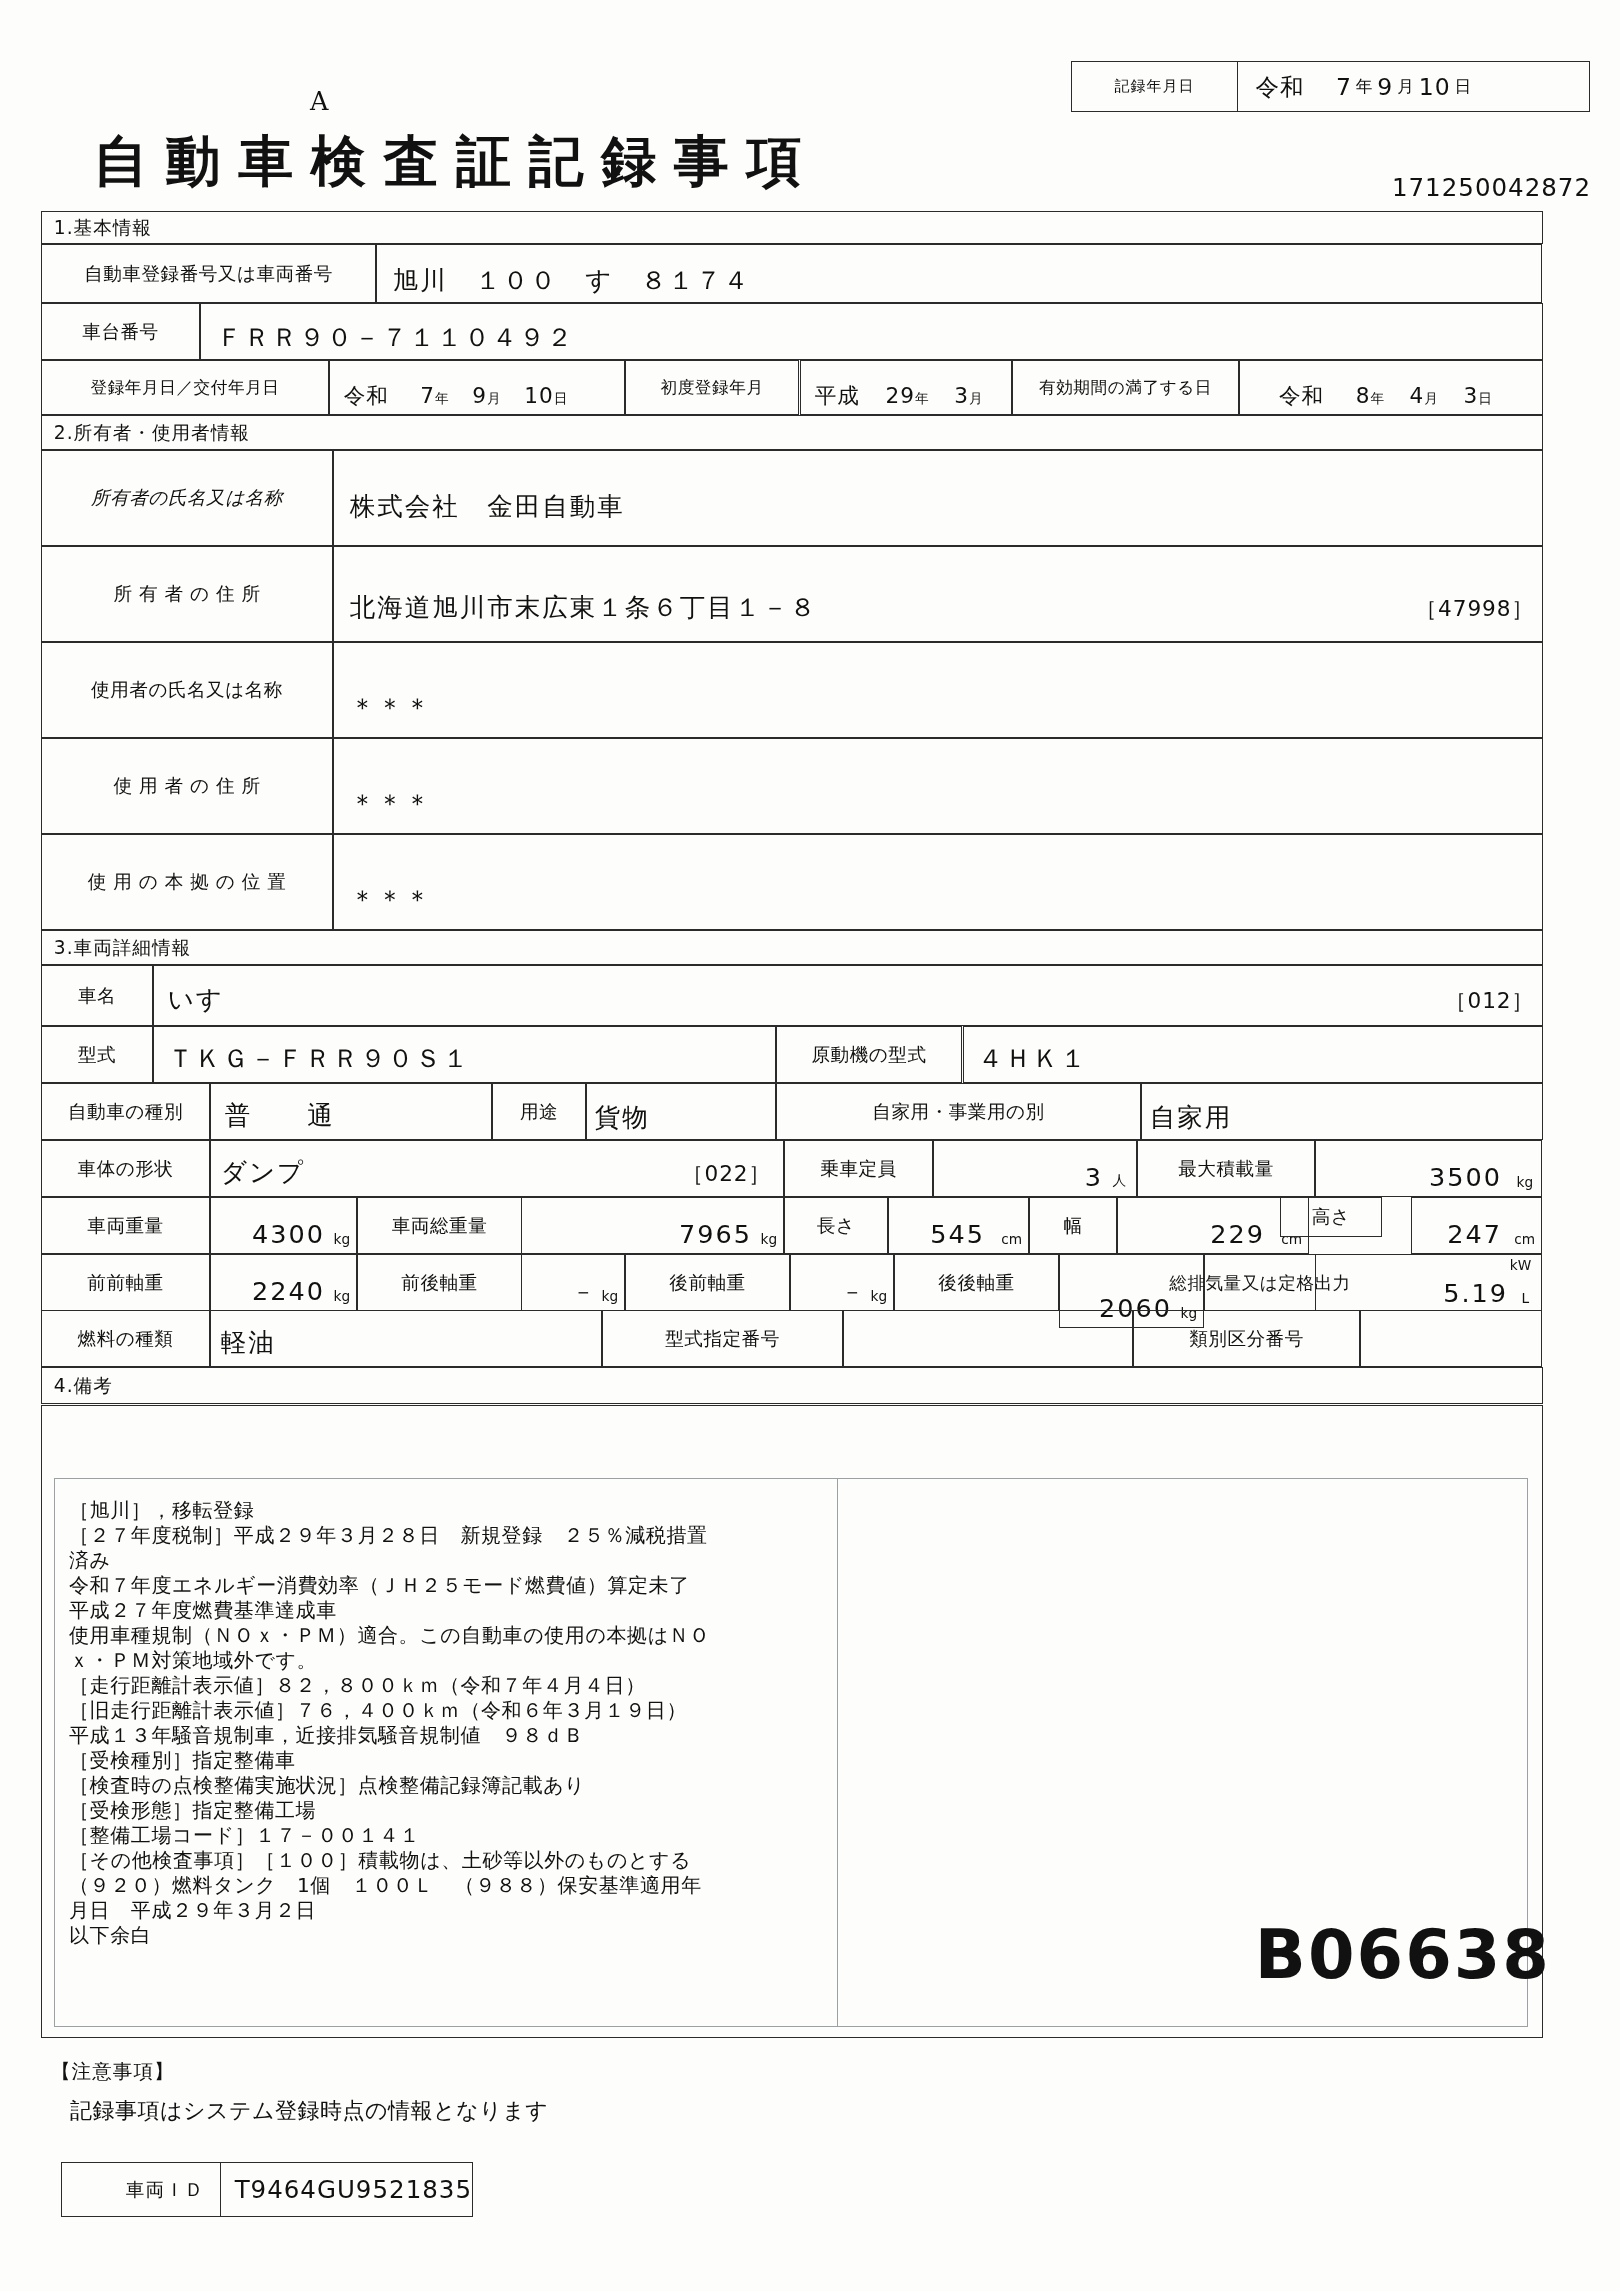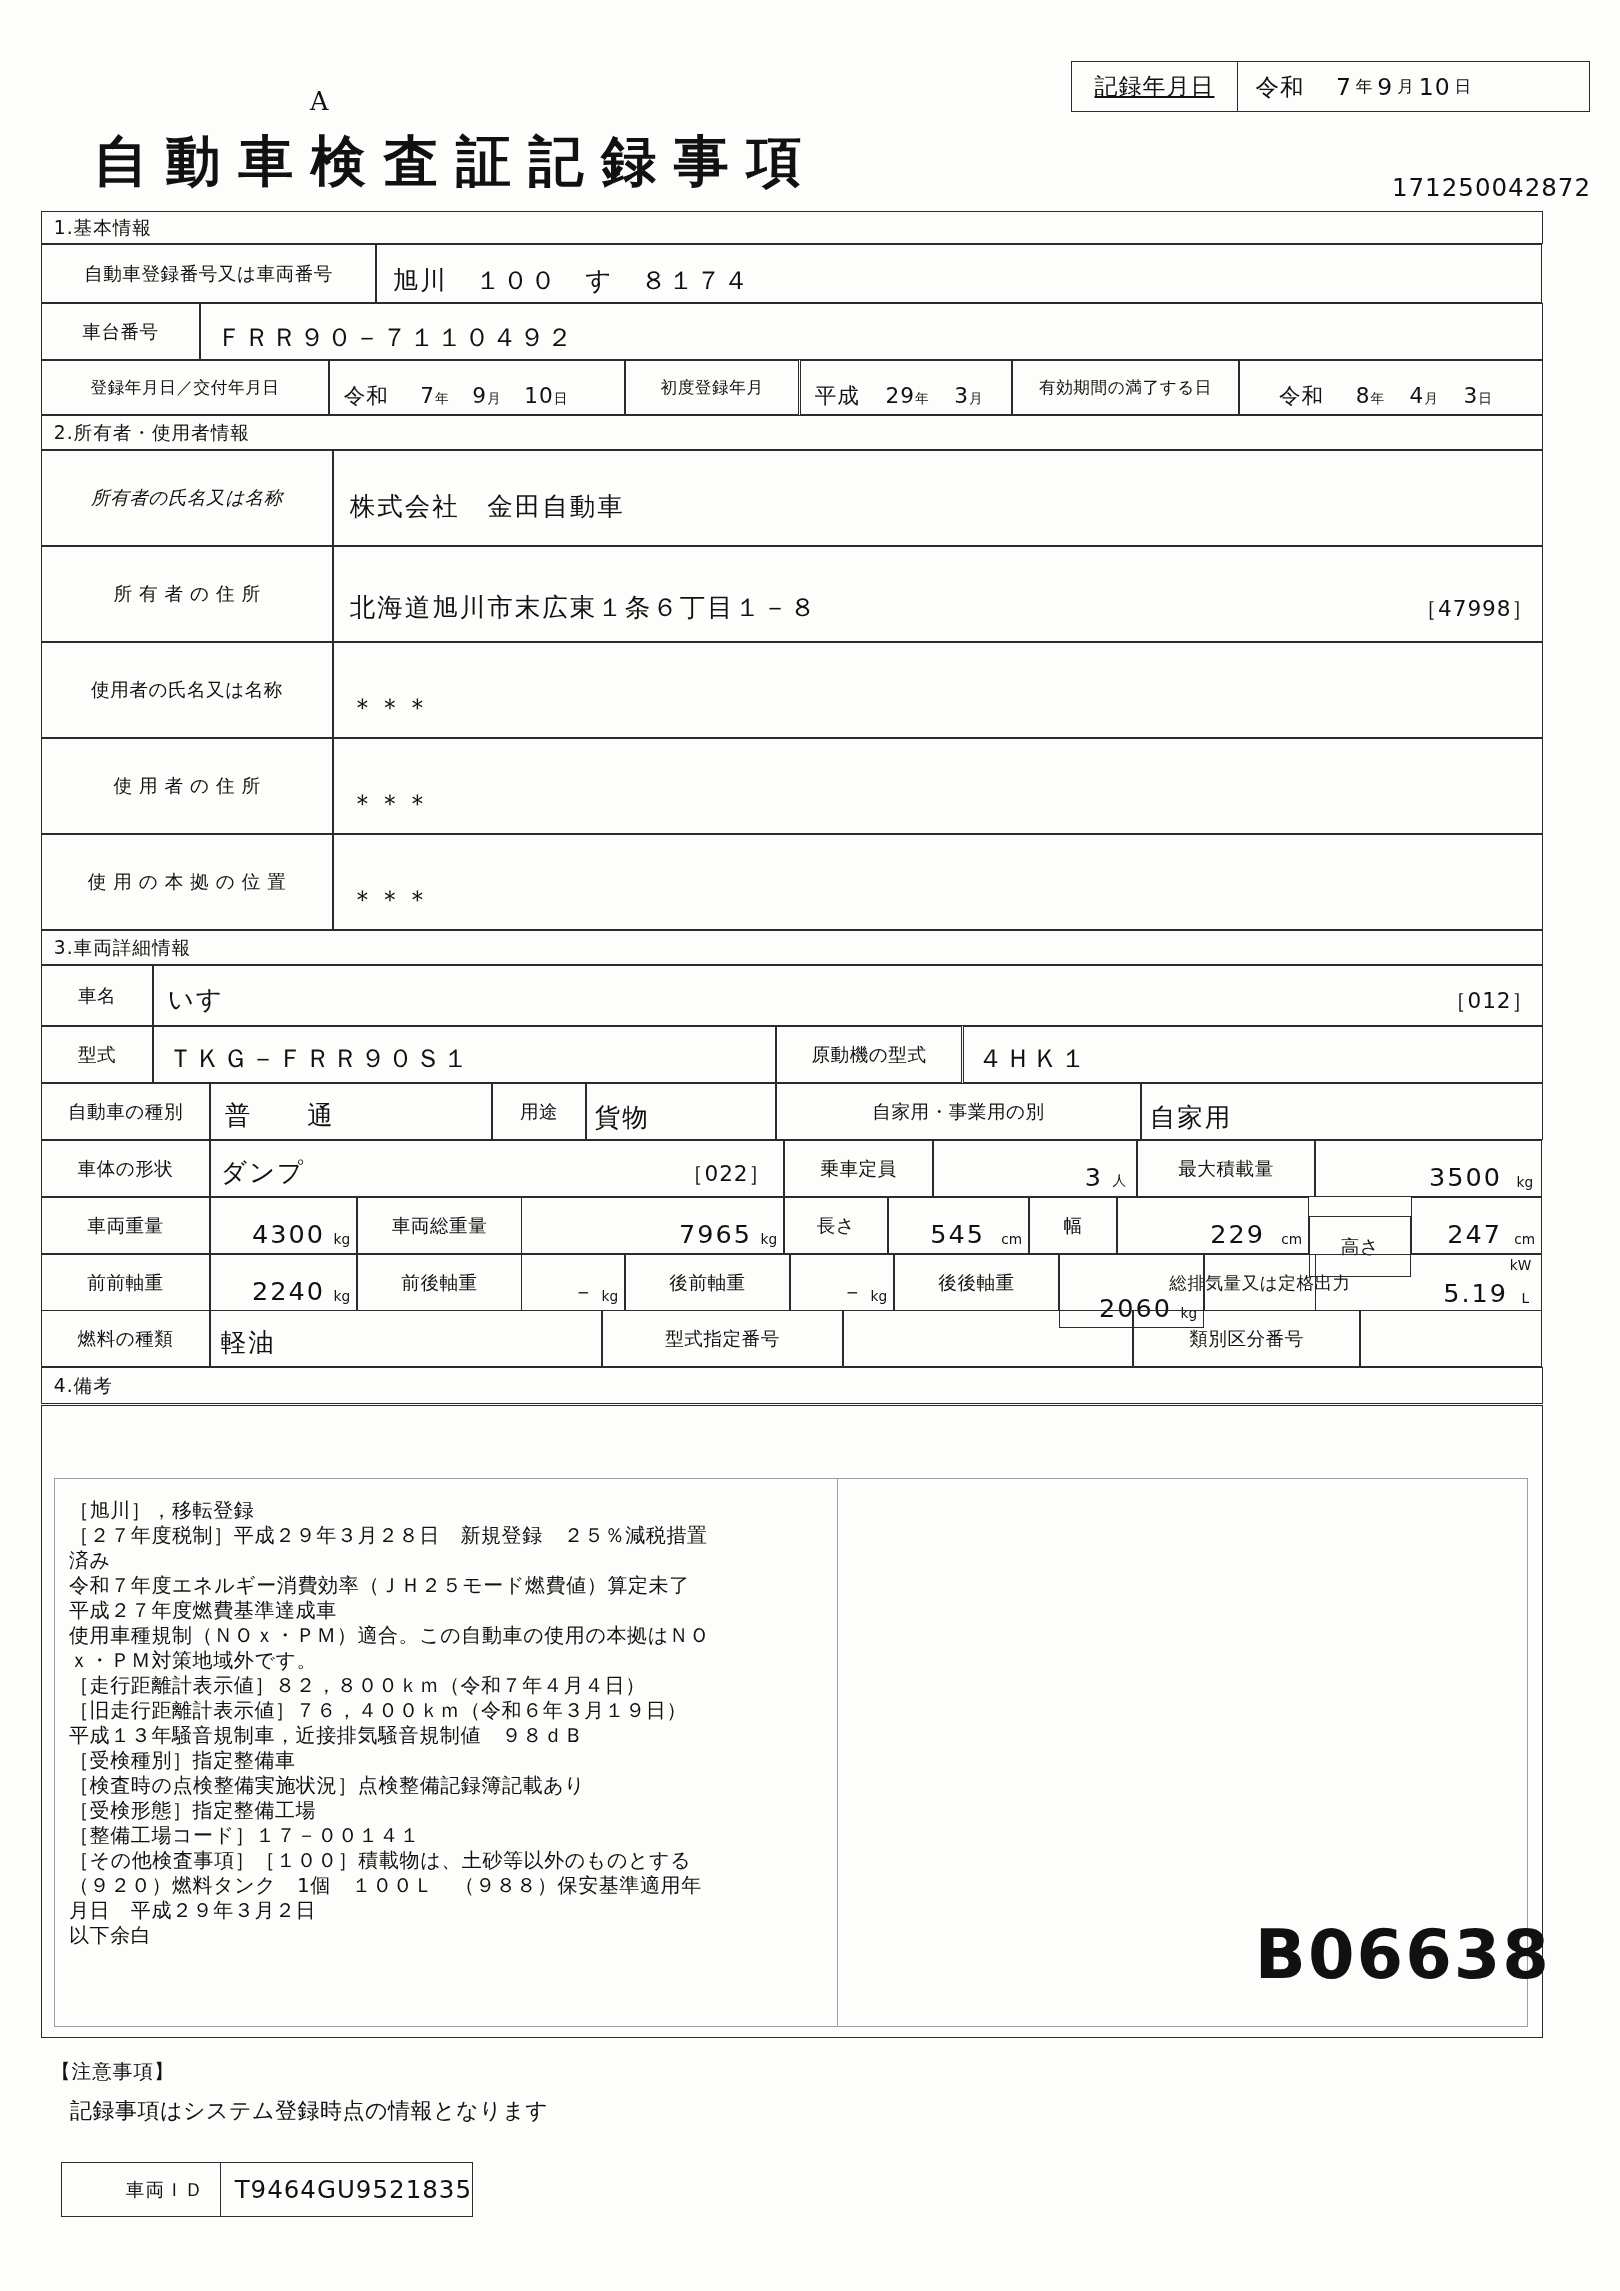--- a/index.html
+++ b/index.html
@@ -84,23 +84,22 @@
     display: flex;
     align-items: center;
   }
   #record-date-box .lbl {
     width: 165px;
     height: 100%;
     display: flex;
     align-items: center;
     justify-content: center;
     border-right: 1px solid #2b2b2b;
-    font-size: 23px;
-    letter-spacing: 1px;
-    text-decoration: underline;
+    font-size: 15px;
+    letter-spacing: 1px;
   }
   #record-date-box .dval {
     flex: 1;
     display: flex;
     align-items: center;
     padding-left: 17.6px;
     font-size: 23.5px;
     letter-spacing: 1px;
   }
   #record-date-box .dval span { margin-right: 3.9px; }
@@ -352,21 +351,21 @@
   <div class="bx lbl-center cell-label" style="left:784px; top:1197px; width:104px; height:57px;">長さ</div>
   <div class="bx" style="left:888px; top:1197px; width:141px; height:57px;">
     <span class="val" style="position:absolute;right:43px;bottom:3.9px;">545</span>
     <span class="unit" style="position:absolute;right:5.9px;bottom:5.9px;">cm</span>
   </div>
   <div class="bx lbl-center cell-label" style="left:1029px; top:1197px; width:88px; height:57px;">幅</div>
   <div class="bx" style="left:1117px; top:1197px; width:192px; height:57px;">
     <span class="val" style="position:absolute;right:43px;bottom:3.9px;">229</span>
     <span class="unit" style="position:absolute;right:5.9px;bottom:5.9px;">cm</span>
   </div>
-  <div class="bx lbl-center cell-label" style="left:1309px; top:1197px; width:102px; height:61px;margin-top:19px;">高さ</div>
+  <div class="bx lbl-center cell-label" style="left:1280px; top:1197px; width:102px; height:40px;">高さ</div>
   <div class="bx" style="left:1411px; top:1197px; width:131px; height:57px;">
     <span class="val" style="position:absolute;right:39px;bottom:3.9px;">247</span>
     <span class="unit" style="position:absolute;right:5.9px;bottom:5.9px;">cm</span>
   </div>
 
   <div class="bx lbl-center cell-label" style="left:41px; top:1254px; width:169px; height:57px;">前前軸重</div>
   <div class="bx" style="left:210px; top:1254px; width:147px; height:57px;">
     <span class="val" style="position:absolute;right:31px;bottom:3.9px;">2240</span>
     <span class="unit" style="position:absolute;right:5.9px;bottom:5.9px;">kg</span>
   </div>

